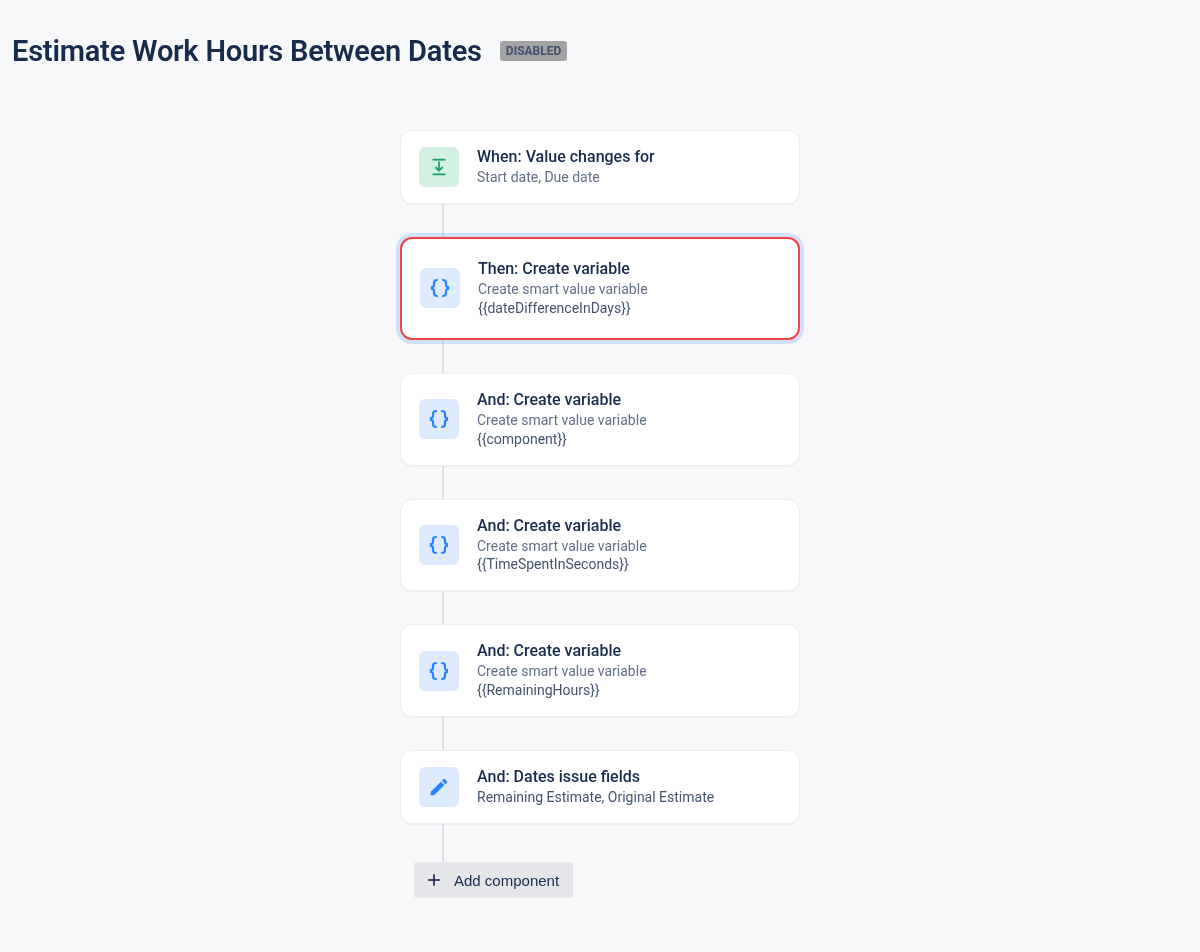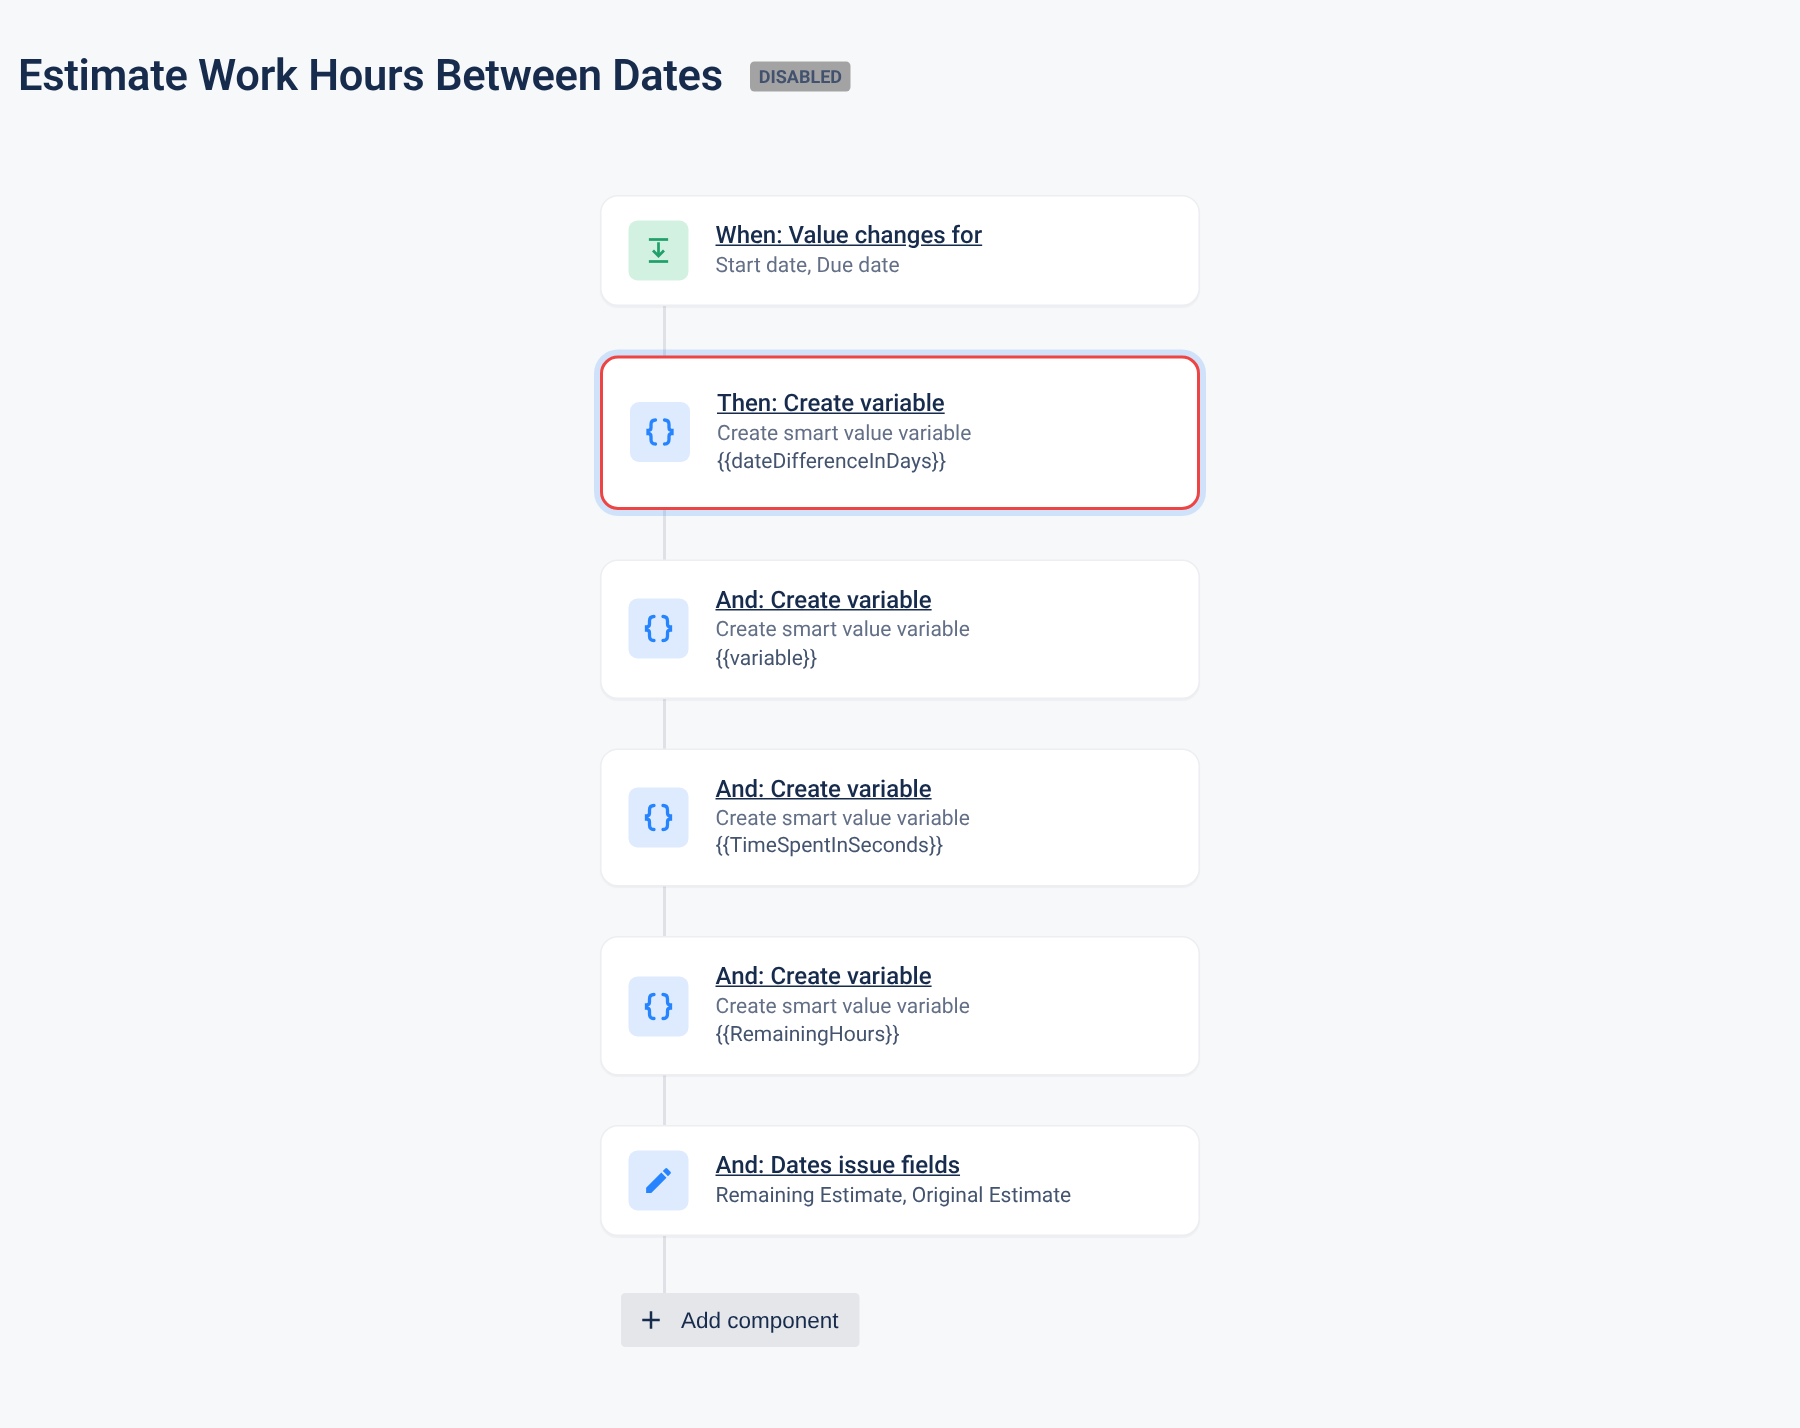--- a/index.html
+++ b/index.html
@@ -84,21 +84,20 @@
   .icon-wrap svg { display:block; }
   .card-content {
     display: flex;
     flex-direction: column;
     gap: 2px;
   }
   .card-title {
     font-size: 16px;
     font-weight: 500;
     color: #172b4d;
-    text-decoration: underline;
   }
   .card-sub {
     font-size: 14px;
     color: #626f86;
     line-height: 1.35;
   }
   .card-sub .bold {
     font-weight: 400;
     color: #44546f;
   }
@@ -159,21 +158,21 @@
       </div>
     </div><div class="card">
       <div class="icon-wrap blue">
         <svg width="24" height="24" viewBox="0 0 24 24" fill="none">
           <path d="M9 4 C7 4 6 5 6 7 L6 9 C6 10.5 5 11 4 11 L4 13 C5 13 6 13.5 6 15 L6 17 C6 19 7 20 9 20" stroke="#2684ff" stroke-width="2.2" fill="none" stroke-linecap="round"></path>
           <path d="M15 4 C17 4 18 5 18 7 L18 9 C18 10.5 19 11 20 11 L20 13 C19 13 18 13.5 18 15 L18 17 C18 19 17 20 15 20" stroke="#2684ff" stroke-width="2.2" fill="none" stroke-linecap="round"></path>
         </svg>
       </div>
       <div class="card-content">
         <div class="card-title">And: Create variable</div>
-        <div class="card-sub"><span>Create smart value variable</span><br><span class="bold">{{variable}}</span></div>
+        <div class="card-sub"><span>Create smart value variable</span><br><span class="bold">{{component}}</span></div>
       </div>
     </div><div class="card">
       <div class="icon-wrap blue">
         <svg width="24" height="24" viewBox="0 0 24 24" fill="none">
           <path d="M9 4 C7 4 6 5 6 7 L6 9 C6 10.5 5 11 4 11 L4 13 C5 13 6 13.5 6 15 L6 17 C6 19 7 20 9 20" stroke="#2684ff" stroke-width="2.2" fill="none" stroke-linecap="round"></path>
           <path d="M15 4 C17 4 18 5 18 7 L18 9 C18 10.5 19 11 20 11 L20 13 C19 13 18 13.5 18 15 L18 17 C18 19 17 20 15 20" stroke="#2684ff" stroke-width="2.2" fill="none" stroke-linecap="round"></path>
         </svg>
       </div>
       <div class="card-content">
         <div class="card-title">And: Create variable</div>

